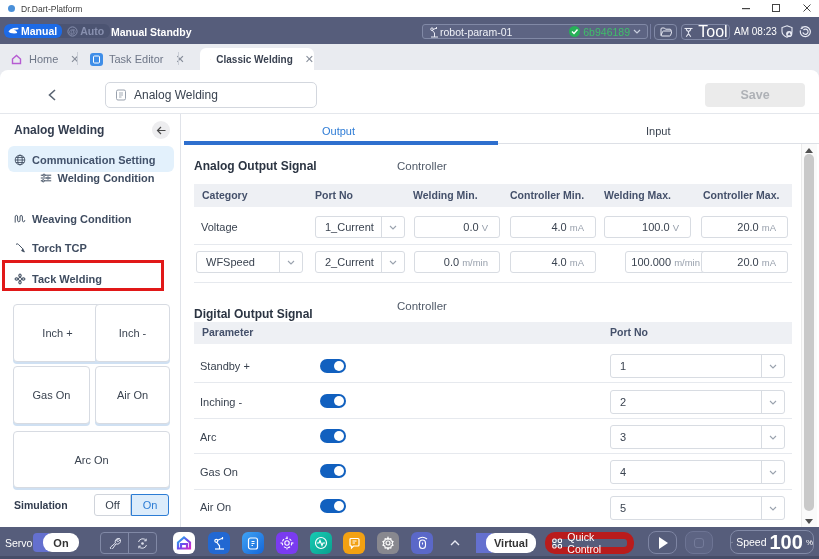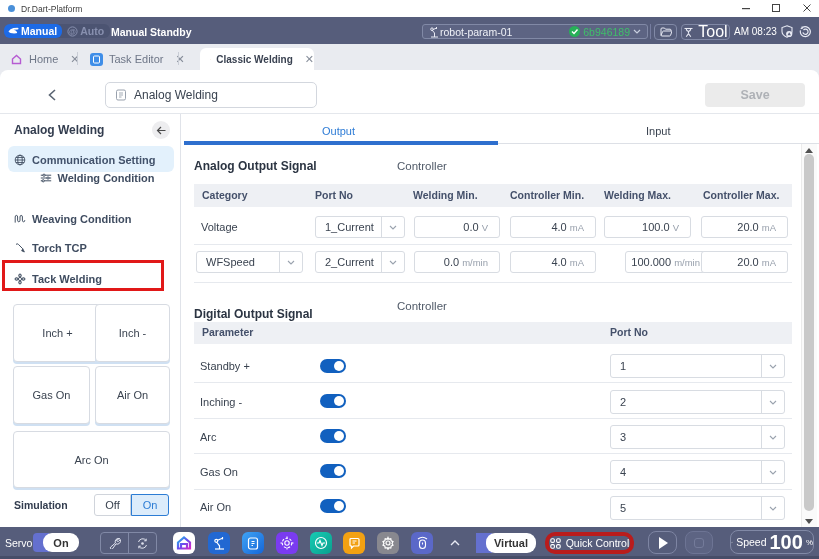--- a/index.html
+++ b/index.html
@@ -86,21 +86,21 @@
 .bottombar { left:0; top:527px; width:819px; height:32px; background:#565d7b; border-bottom:3px solid #474d68; }
 .servo-label { left:5px; top:537px; color:#fff; font-size:10.5px; }
 .servo-toggle { left:33px; top:533px; width:46px; height:19px; border-radius:4px; display:flex; overflow:hidden; }
 .lseg { width:16px; background:#6470cf; }
 .rseg { flex:1; background:#fff; color:#333; font-size:11px; font-weight:bold; display:flex; align-items:center; justify-content:center; border-radius:9px; margin-left:-6px; }
 .toolgroup { left:100px; top:532px; width:57px; height:22px; border:1px solid #8189a6; border-radius:4px; display:flex; }
 .toolgroup div { flex:1; display:flex; align-items:center; justify-content:center; color:#dfe2ee; }
 .toolgroup div:first-child { border-right:1px solid #8189a6; }
 .dock { position:absolute; width:22px; height:22px; border-radius:6px; top:532px; display:flex; align-items:center; justify-content:center; }
 .virtual-toggle { left:476px; top:533px; width:60px; height:20px; border-radius:5px; display:flex; }
-.qc { left:545px; top:532px; width:89px; height:22px; border:4px solid #b91c1c; border-radius:10px; color:#fff; font-size:10.5px; display:flex; align-items:center; justify-content:center; gap:5px; }
+.qc { left:545px; top:532px; width:89px; height:22px; border:7px solid #b91c1c; border-radius:10px; color:#fff; font-size:10.5px; display:flex; align-items:center; justify-content:center; gap:5px; }
 .playwrap { left:648px; top:531px; width:29px; height:23px; border:1px solid #7e85a3; border-radius:8px; display:flex; align-items:center; justify-content:center; }
 .stopbtn { left:685px; top:531px; width:28px; height:23px; background:#5d6483; border:1px solid #6d7494; border-radius:8px; display:flex; align-items:center; justify-content:center; }
 .stopbtn div { width:10px; height:10px; border:1.5px solid #747b9a; border-radius:3px; }
 .speedgroup { left:730px; top:530px; width:84px; height:24px; border:1px solid #8189a6; border-radius:8px; display:flex; align-items:center; justify-content:center; gap:3px; color:#fff; }
 .speedgroup .sp { font-size:10.5px; }
 .speedgroup .val { font-size:20px; font-weight:bold; }
 .speedgroup .pct { font-size:8px; }
 </style>
 </head>
 <body>

